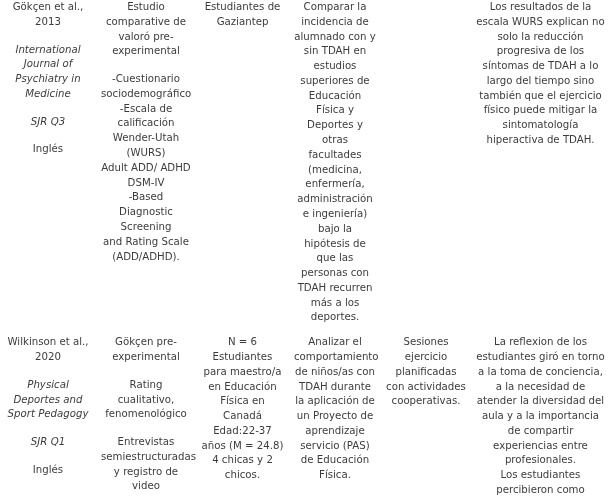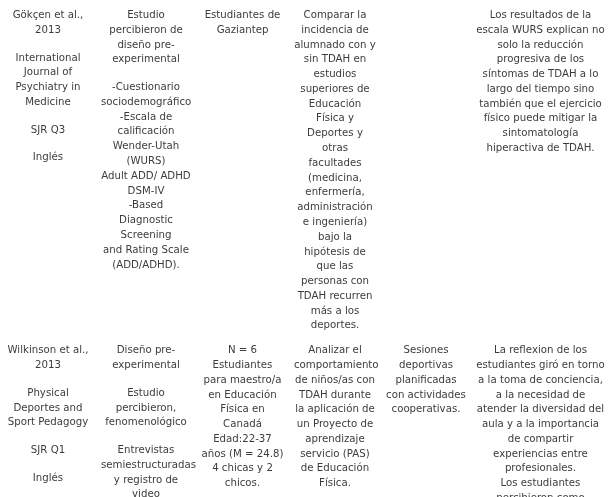--- a/index.html
+++ b/index.html
@@ -39,26 +39,27 @@
   }
 
   
   .col-1 { width: 96px; }
   .col-2 { width: 100px; }
   .col-3 { width: 93px; }
   .col-4 { width: 92px; }
   .col-5 { width: 90px; }
   .col-6 { width: 139px; }
 
-  tr.row-1 td { padding-top: 8px; padding-bottom: 0; text-align: center; }
+  tr.row-1 td { padding-top: 0; padding-bottom: 0; text-align: center; }
   tr.row-2 td { padding-top: 10px; padding-bottom: 6px; }
 
   tr.row-2 { border-bottom: 1.4px solid #1b1b1b; }
 
   .ital {
+    font-style: italic;
   }
   .gap-md { display: block; height: 13px; }
 
   .line { display: block; }
 </style>
 </head>
 <body>
 
 <div class="table-wrap">
   <table class="study-table">
@@ -75,21 +76,21 @@
         <td>
           <span class="line">Gökçen et al., 2013</span>
           <span class="gap-md"></span>
           <span class="line ital">International Journal of Psychiatry in Medicine</span>
           <span class="gap-md"></span>
           <span class="line ital">SJR Q3</span>
           <span class="gap-md"></span>
           <span class="line">Inglés</span>
         </td>
         <td>
-          <span class="line">Estudio percibieron de diseño pre-experimental</span>
+          <span class="line">Estudio comparative de valoró pre-experimental</span>
           <span class="gap-md"></span>
           <span class="line" style="white-space:pre-line">-Cuestionario sociodemográfico
 -Escala de calificación Wender-Utah (WURS)
 Adult ADD/ ADHD DSM-IV
 -Based Diagnostic Screening
 and Rating Scale (ADD/ADHD).</span>
         </td>
         <td>
           <span class="line">Estudiantes de Gaziantep</span>
         </td>
@@ -99,46 +100,46 @@
         <td>
           <span class="line"></span>
         </td>
         <td>
           <span class="line">Los resultados de la escala WURS explican no solo la reducción progresiva de los síntomas de TDAH a lo largo del tiempo sino también que el ejercicio físico puede mitigar la sintomatología hiperactiva de TDAH.</span>
         </td>
       </tr>
 
       <tr class="row-2">
         <td>
-          <span class="line">Wilkinson et al., 2013</span>
+          <span class="line">Wilkinson et al., 2020</span>
           <span class="gap-md"></span>
           <span class="line ital">Physical Deportes and Sport Pedagogy</span>
           <span class="gap-md"></span>
           <span class="line ital">SJR Q1</span>
           <span class="gap-md"></span>
           <span class="line">Inglés</span>
         </td>
         <td>
-          <span class="line">Diseño pre-experimental</span>
+          <span class="line">Gökçen pre-experimental</span>
           <span class="gap-md"></span>
-          <span class="line">Estudio percibieron, fenomenológico</span>
+          <span class="line">Rating cualitativo, fenomenológico</span>
           <span class="gap-md"></span>
           <span class="line">Entrevistas semiestructuradas y registro de video</span>
 
         </td>
         <td>
           <span class="line">N = 6 Estudiantes para maestro/a en Educación Física en Canadá Edad:22-37 años (M = 24.8) 4 chicas y 2 chicos.</span>
           <span class="gap-md"></span>
 
         </td>
         <td>
           <span class="line">Analizar el comportamiento de niños/as con TDAH durante la aplicación de un Proyecto de aprendizaje servicio (PAS) de Educación Física.</span>
         </td>
         <td>
-          <span class="line">Sesiones deportivas planificadas con actividades cooperativas.</span>
+          <span class="line">Sesiones ejercicio planificadas con actividades cooperativas.</span>
         </td>
         <td>
           <span class="line" style="white-space:pre-line">La reflexion de los estudiantes giró en torno a la toma de conciencia, a la necesidad de atender la diversidad del aula y a la importancia de compartir experiencias entre profesionales.
 Los estudiantes percibieron como insuficiente la formación pedagógica para atender las necesidades del aula.
 El trabajo mediante APS result motivador para los estudiantes y se valoró muy positivamente por el grado de aprendizaje teoórico-práctico, así como por su implicación comunitaria.</span>
         </td>
       </tr>
     </tbody>
   </table>
 </div>

